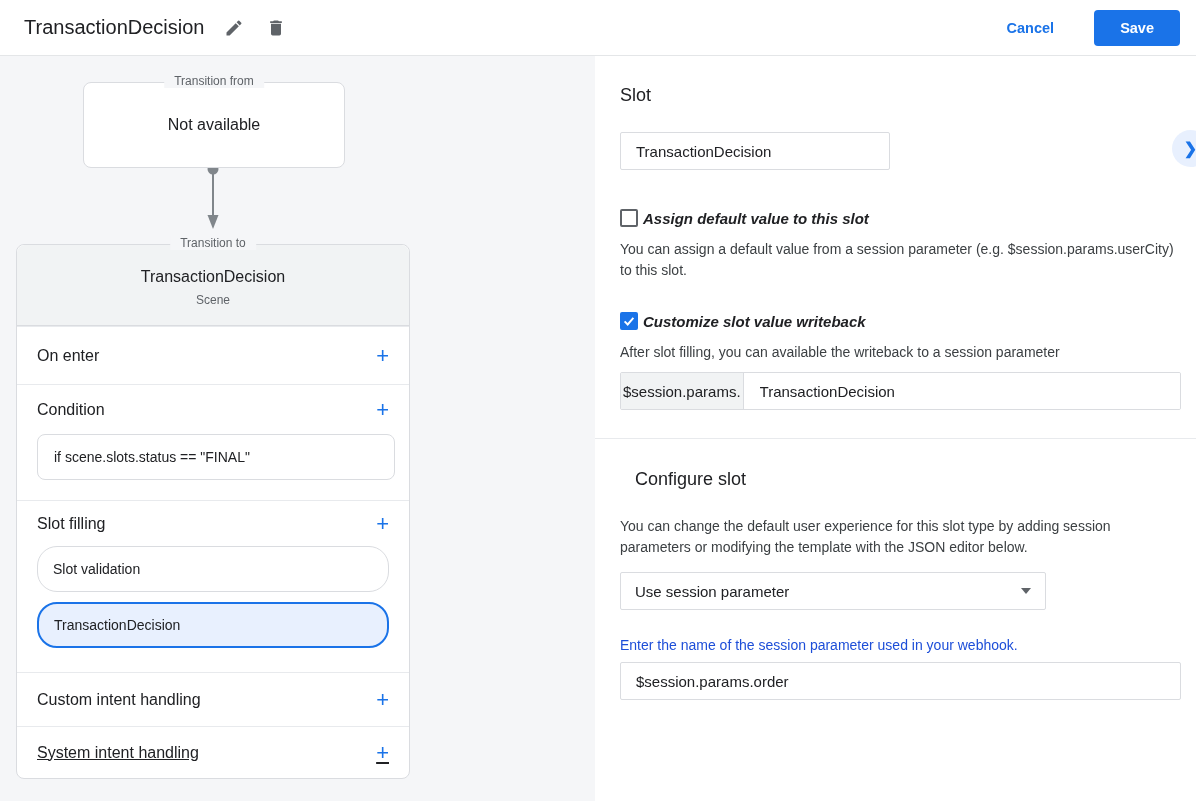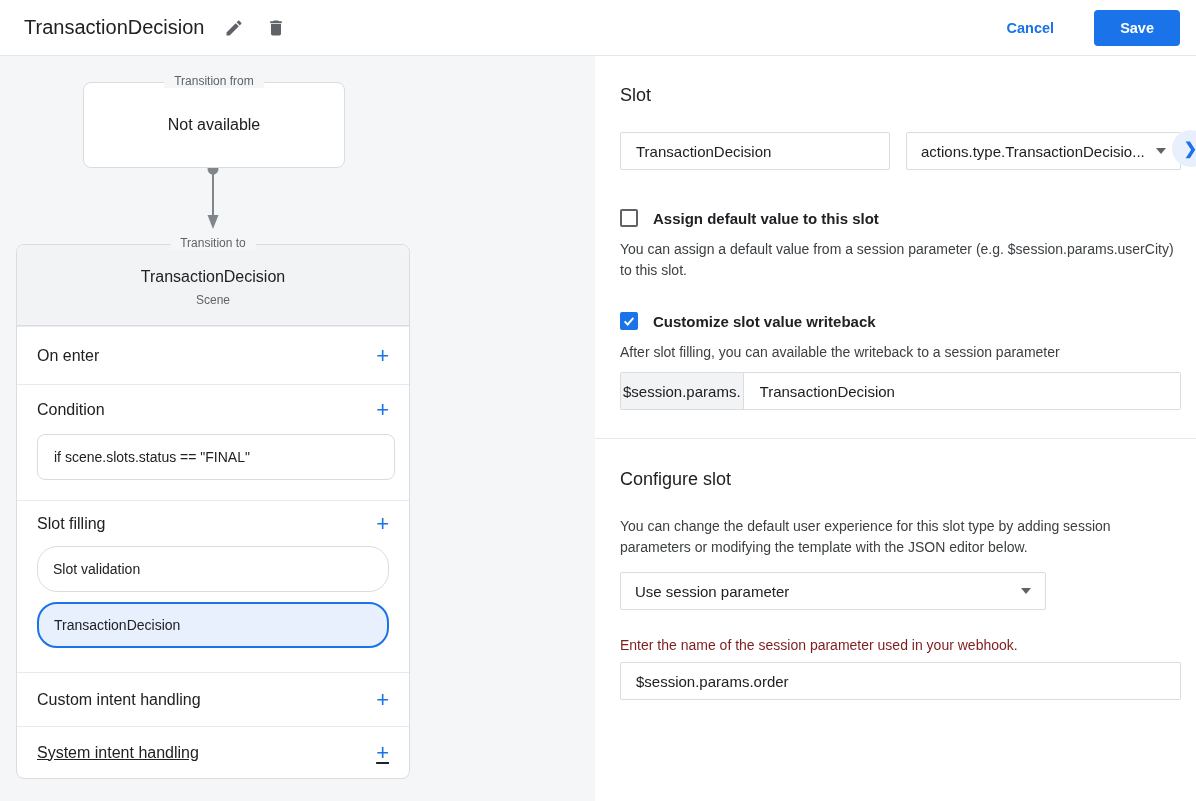--- a/index.html
+++ b/index.html
@@ -77,41 +77,41 @@
     background:#fff; }
   .name-input { width:270px; }
   .dropdown { height:38px; border:1px solid #dadce0; border-radius:2px;
     display:flex; align-items:center; padding:0 14px; font-size:15px;
     color:#202124; cursor:pointer; background:#fff; }
   .type-dropdown { flex:1; }
   .dd-text { flex:1; white-space:nowrap; overflow:hidden; }
   .dd-arrow { width:0; height:0; border-left:5px solid transparent;
     border-right:5px solid transparent; border-top:6px solid #5f6368;
     margin-left:10px; flex-shrink:0; }
-  .check-row { display:flex; align-items:center; gap:15px; margin-top:39px; }
+  .check-row { display:flex; align-items:center; gap:5px; margin-top:39px;font-style:italic; }
   .check-row.second { margin-top:31px;text-align:right; }
   .checkbox { width:18px; height:18px; border-radius:2px; flex-shrink:0;
     cursor:pointer; display:flex; align-items:center; justify-content:center; }
   .checkbox.unchecked { border:2px solid #5f6368; background:#fff; }
   .checkbox.checked { border:2px solid #1a73e8; background:#1a73e8; }
   .check-label { font-size:15px; font-weight:bold; color:#202124; }
   .desc { margin-top:12px; font-size:14px; color:#3c4043; line-height:21px;
     max-width:575px; }
   .prefix-input { margin-top:9px; height:38px; width:100%; display:flex;
     border:1px solid #dadce0; border-radius:2px; overflow:hidden; background:#fff; }
   .prefix-label { background:#f1f3f4; border-right:1px solid #dadce0;
     display:flex; align-items:center; padding:0 2px; font-size:15px;
     color:#202124; white-space:nowrap; }
   .prefix-value { flex:1; border:none; outline:none; padding:0 16px;
     font-size:15px; color:#202124; font-family:inherit; }
   .hr { height:1px; background:#e8eaed; margin-top:28px; }
-  .rp-heading.second { padding-top:30px; }
+  .rp-heading.second { padding-top:30px;margin-left:15px; }
   .desc.configure { margin-top:26px; }
   .session-dropdown { width:426px; margin-top:14px; }
-  .param-label { margin-top:27px; font-size:14px; color:#7f1d1d; }
+  .param-label { margin-top:27px; font-size:14px; color:#1d4ed8; }
   .param-input { margin-top:9px; width:100%; }
 </style>
 </head>
 <body>
 
 <div class="topbar">
   <span class="page-title">TransactionDecision</span>
   <button class="icon-btn pencil">
     <span style="display:flex">
       <svg viewBox="0 0 24 24" width="20" height="20">
@@ -198,24 +198,20 @@
 
     <button class="expand-fab">
       <span>❯</span>
     </button>
 
     <div class="rp-content">
       <div class="rp-heading">Slot</div>
 
       <div class="field-row">
         <input class="text-input name-input" value="TransactionDecision" style="">
-        <div class="dropdown type-dropdown">
-          <span class="dd-text">actions.type.TransactionDecisio...</span>
-          <span class="dd-arrow"></span>
-        </div>
       </div>
 
       <div class="check-row">
         <span class="checkbox unchecked"></span>
         <span class="check-label">Assign default value to this slot</span>
       </div>
       <div class="desc">You can assign a default value from a session parameter (e.g. $session.params.userCity) to this slot.</div>
 
       <div class="check-row second">
         <span class="checkbox checked">

